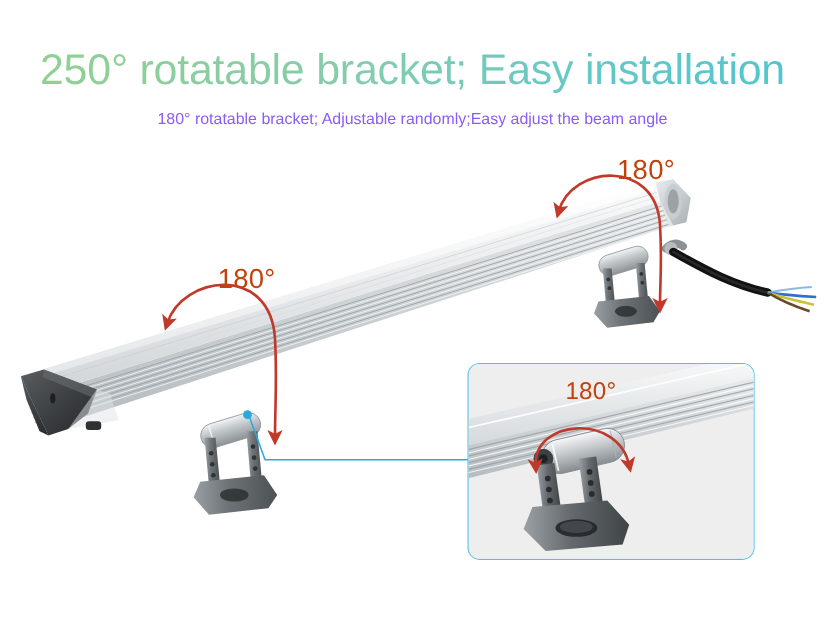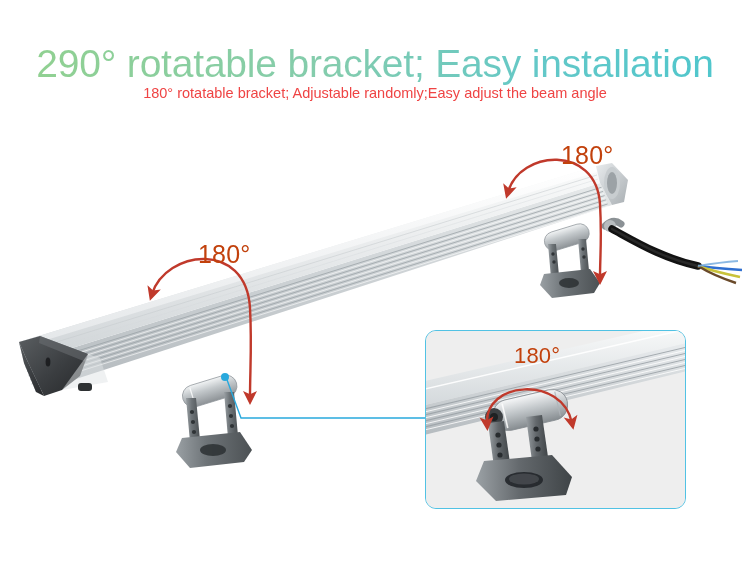--- a/index.html
+++ b/index.html
@@ -25,22 +25,23 @@
     letter-spacing:-0.2px;
     line-height:1.05;
     white-space:nowrap;
     background-image:linear-gradient(90deg,#92d18e 0%,#83ccae 45%,#63c8c8 72%,#4cc6cd 100%);
     -webkit-background-clip:text;
     background-clip:text;
     color:transparent;
     -webkit-text-fill-color:transparent;
   }
   .subtitle {
+    margin-top:16px;
     font-size:14.5px;
-    color:#ef4444;
+    color:#8b5cf6;
     font-weight:400;
     white-space:nowrap;
   }
 
   
   .stage { position:absolute; left:0; top:130px; width:750px; height:450px; }
   .stage svg { display:block; }
 
   
   .inset-card {
@@ -66,21 +67,21 @@
   .deg-left  { left:198px; top:240px; }
   .deg-right { left:561px; top:141px; }
   .deg-inset { left:514px; top:343px; font-size:22px; }
 </style>
 </head>
 <body>
 
 <div class="page">
 
   <div class="header">
-    <div class="title">290° rotatable bracket; Easy installation</div>
+    <div class="title">250° rotatable bracket; Easy installation</div>
     <div class="subtitle">180° rotatable bracket; Adjustable randomly;Easy adjust the beam angle</div>
   </div>
 
   <div class="stage">
     <svg width="750" height="450" viewBox="0 0 750 450" xmlns="http://www.w3.org/2000/svg">
       <defs>
 
         <linearGradient id="gTop" x1="0" y1="0" x2="0" y2="1">
           <stop offset="0%" stop-color="#fafbfb"></stop>
           <stop offset="35%" stop-color="#eceeef"></stop>

